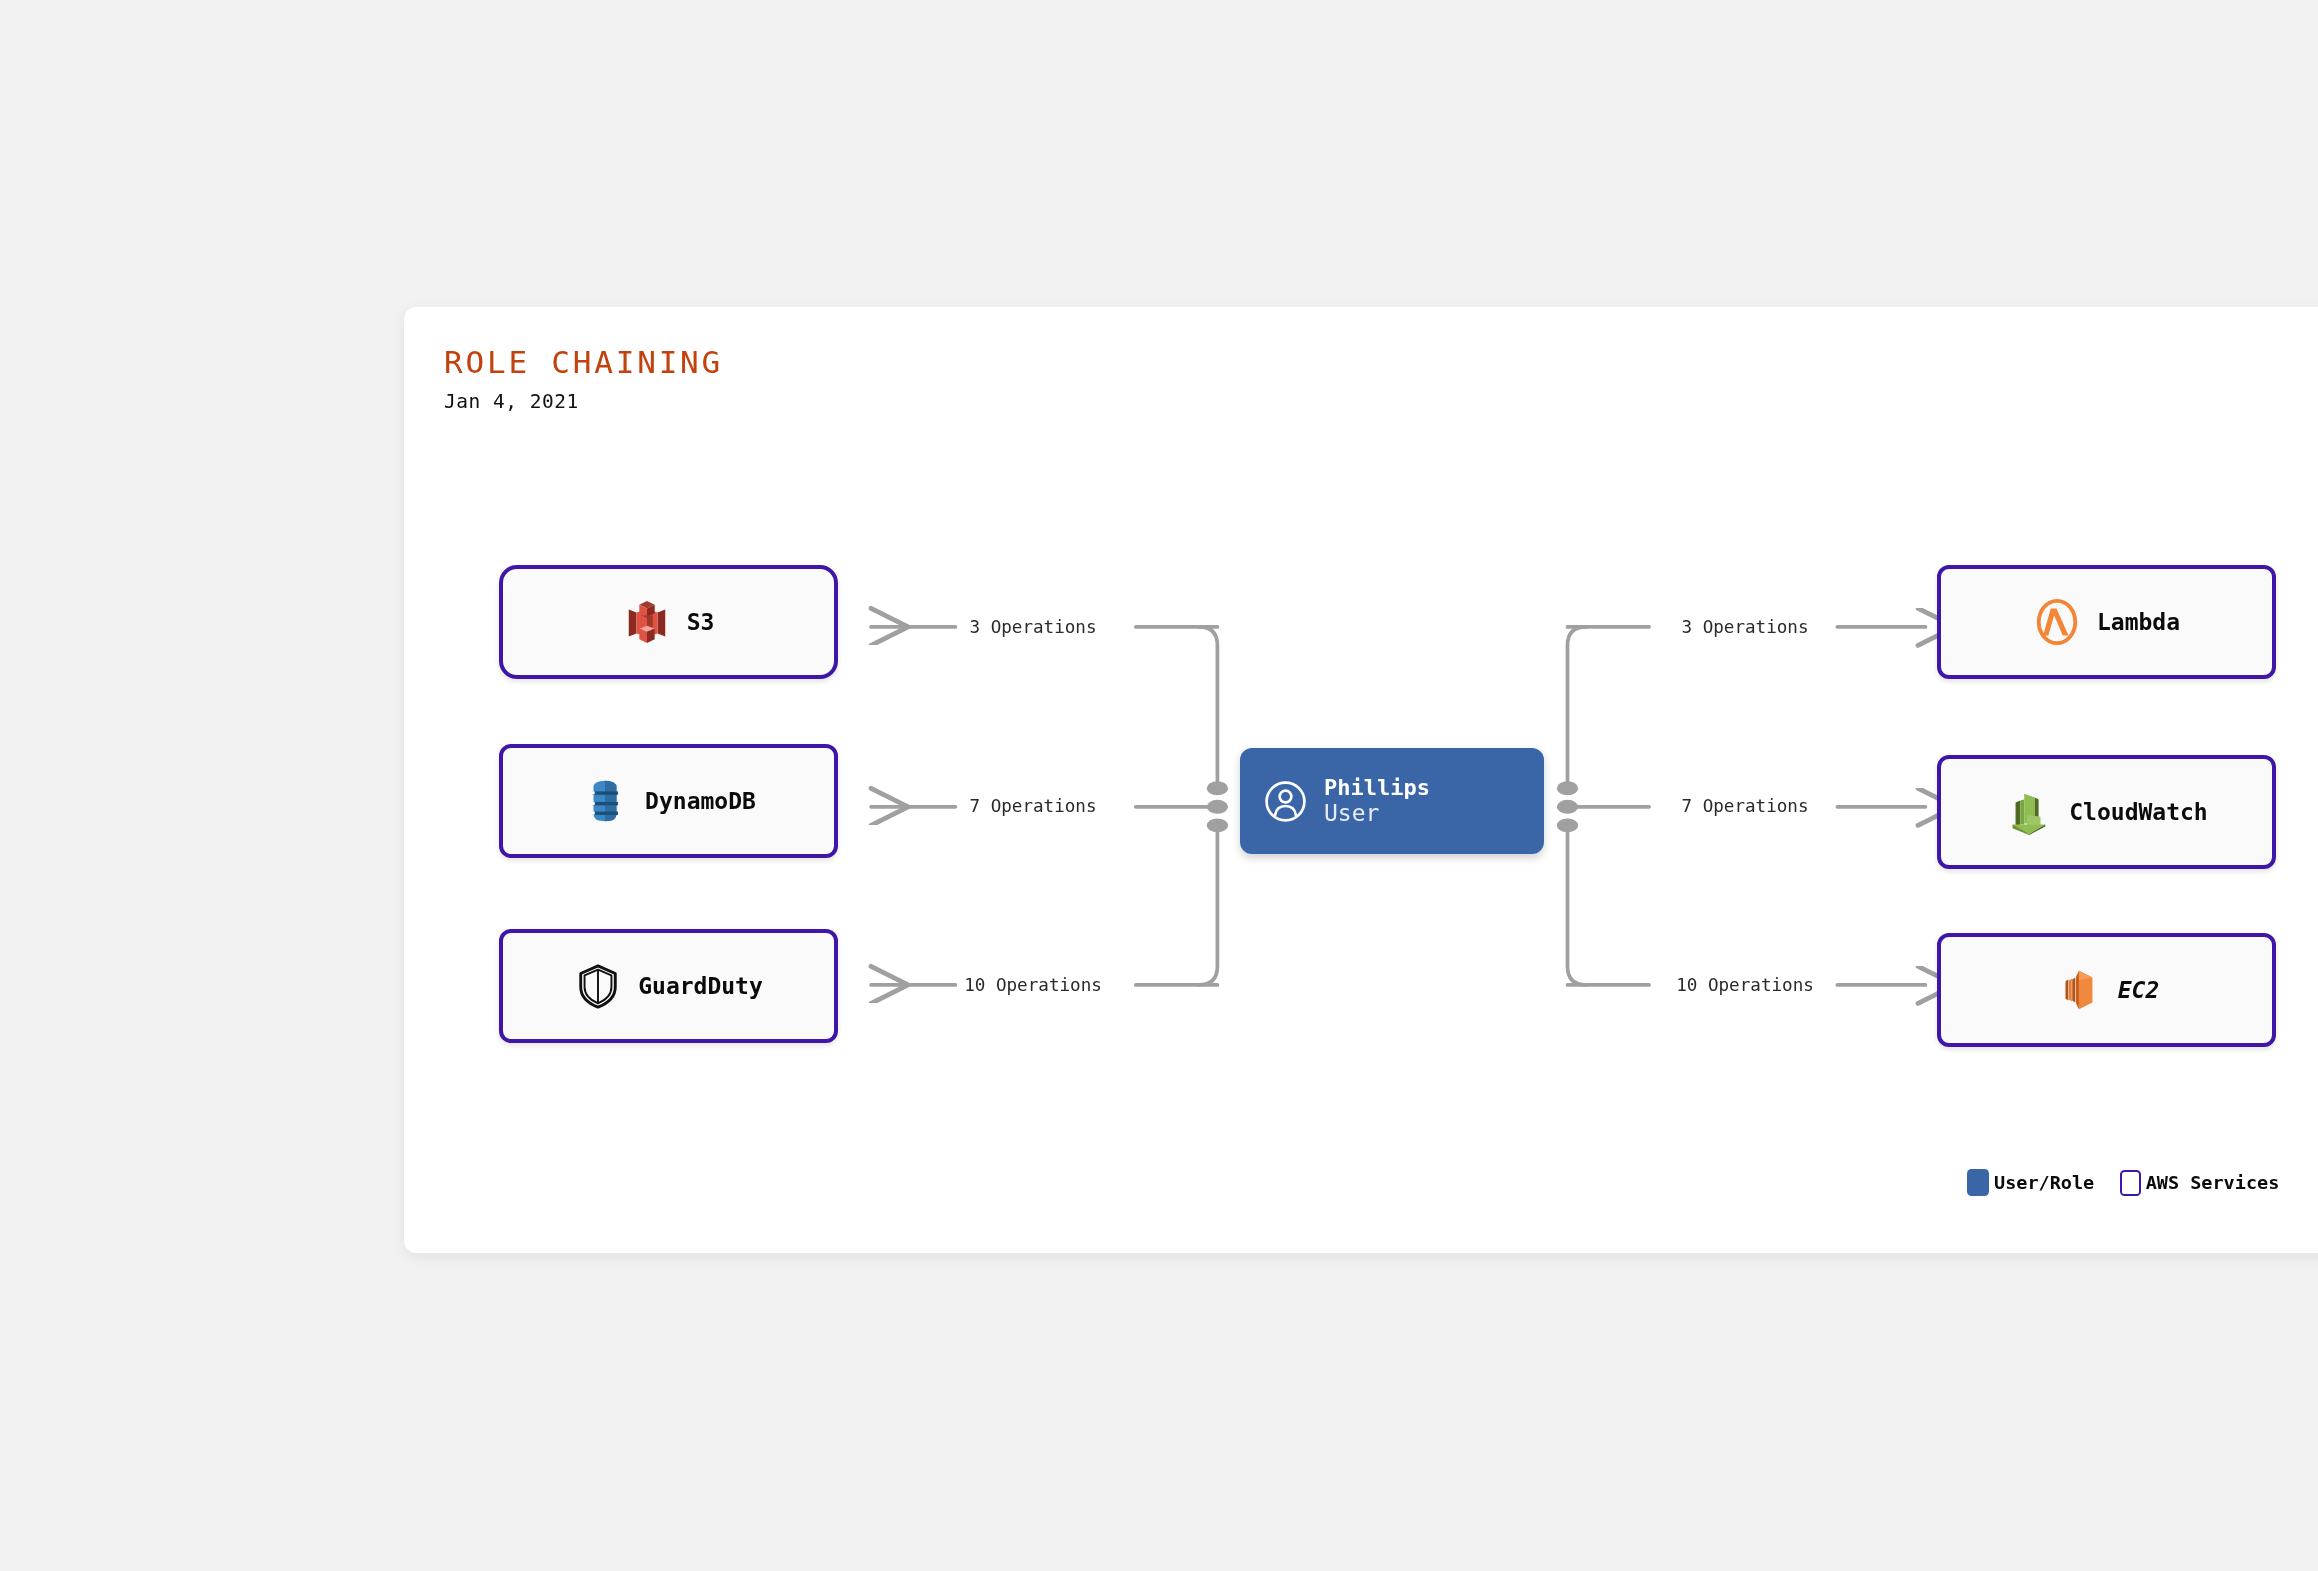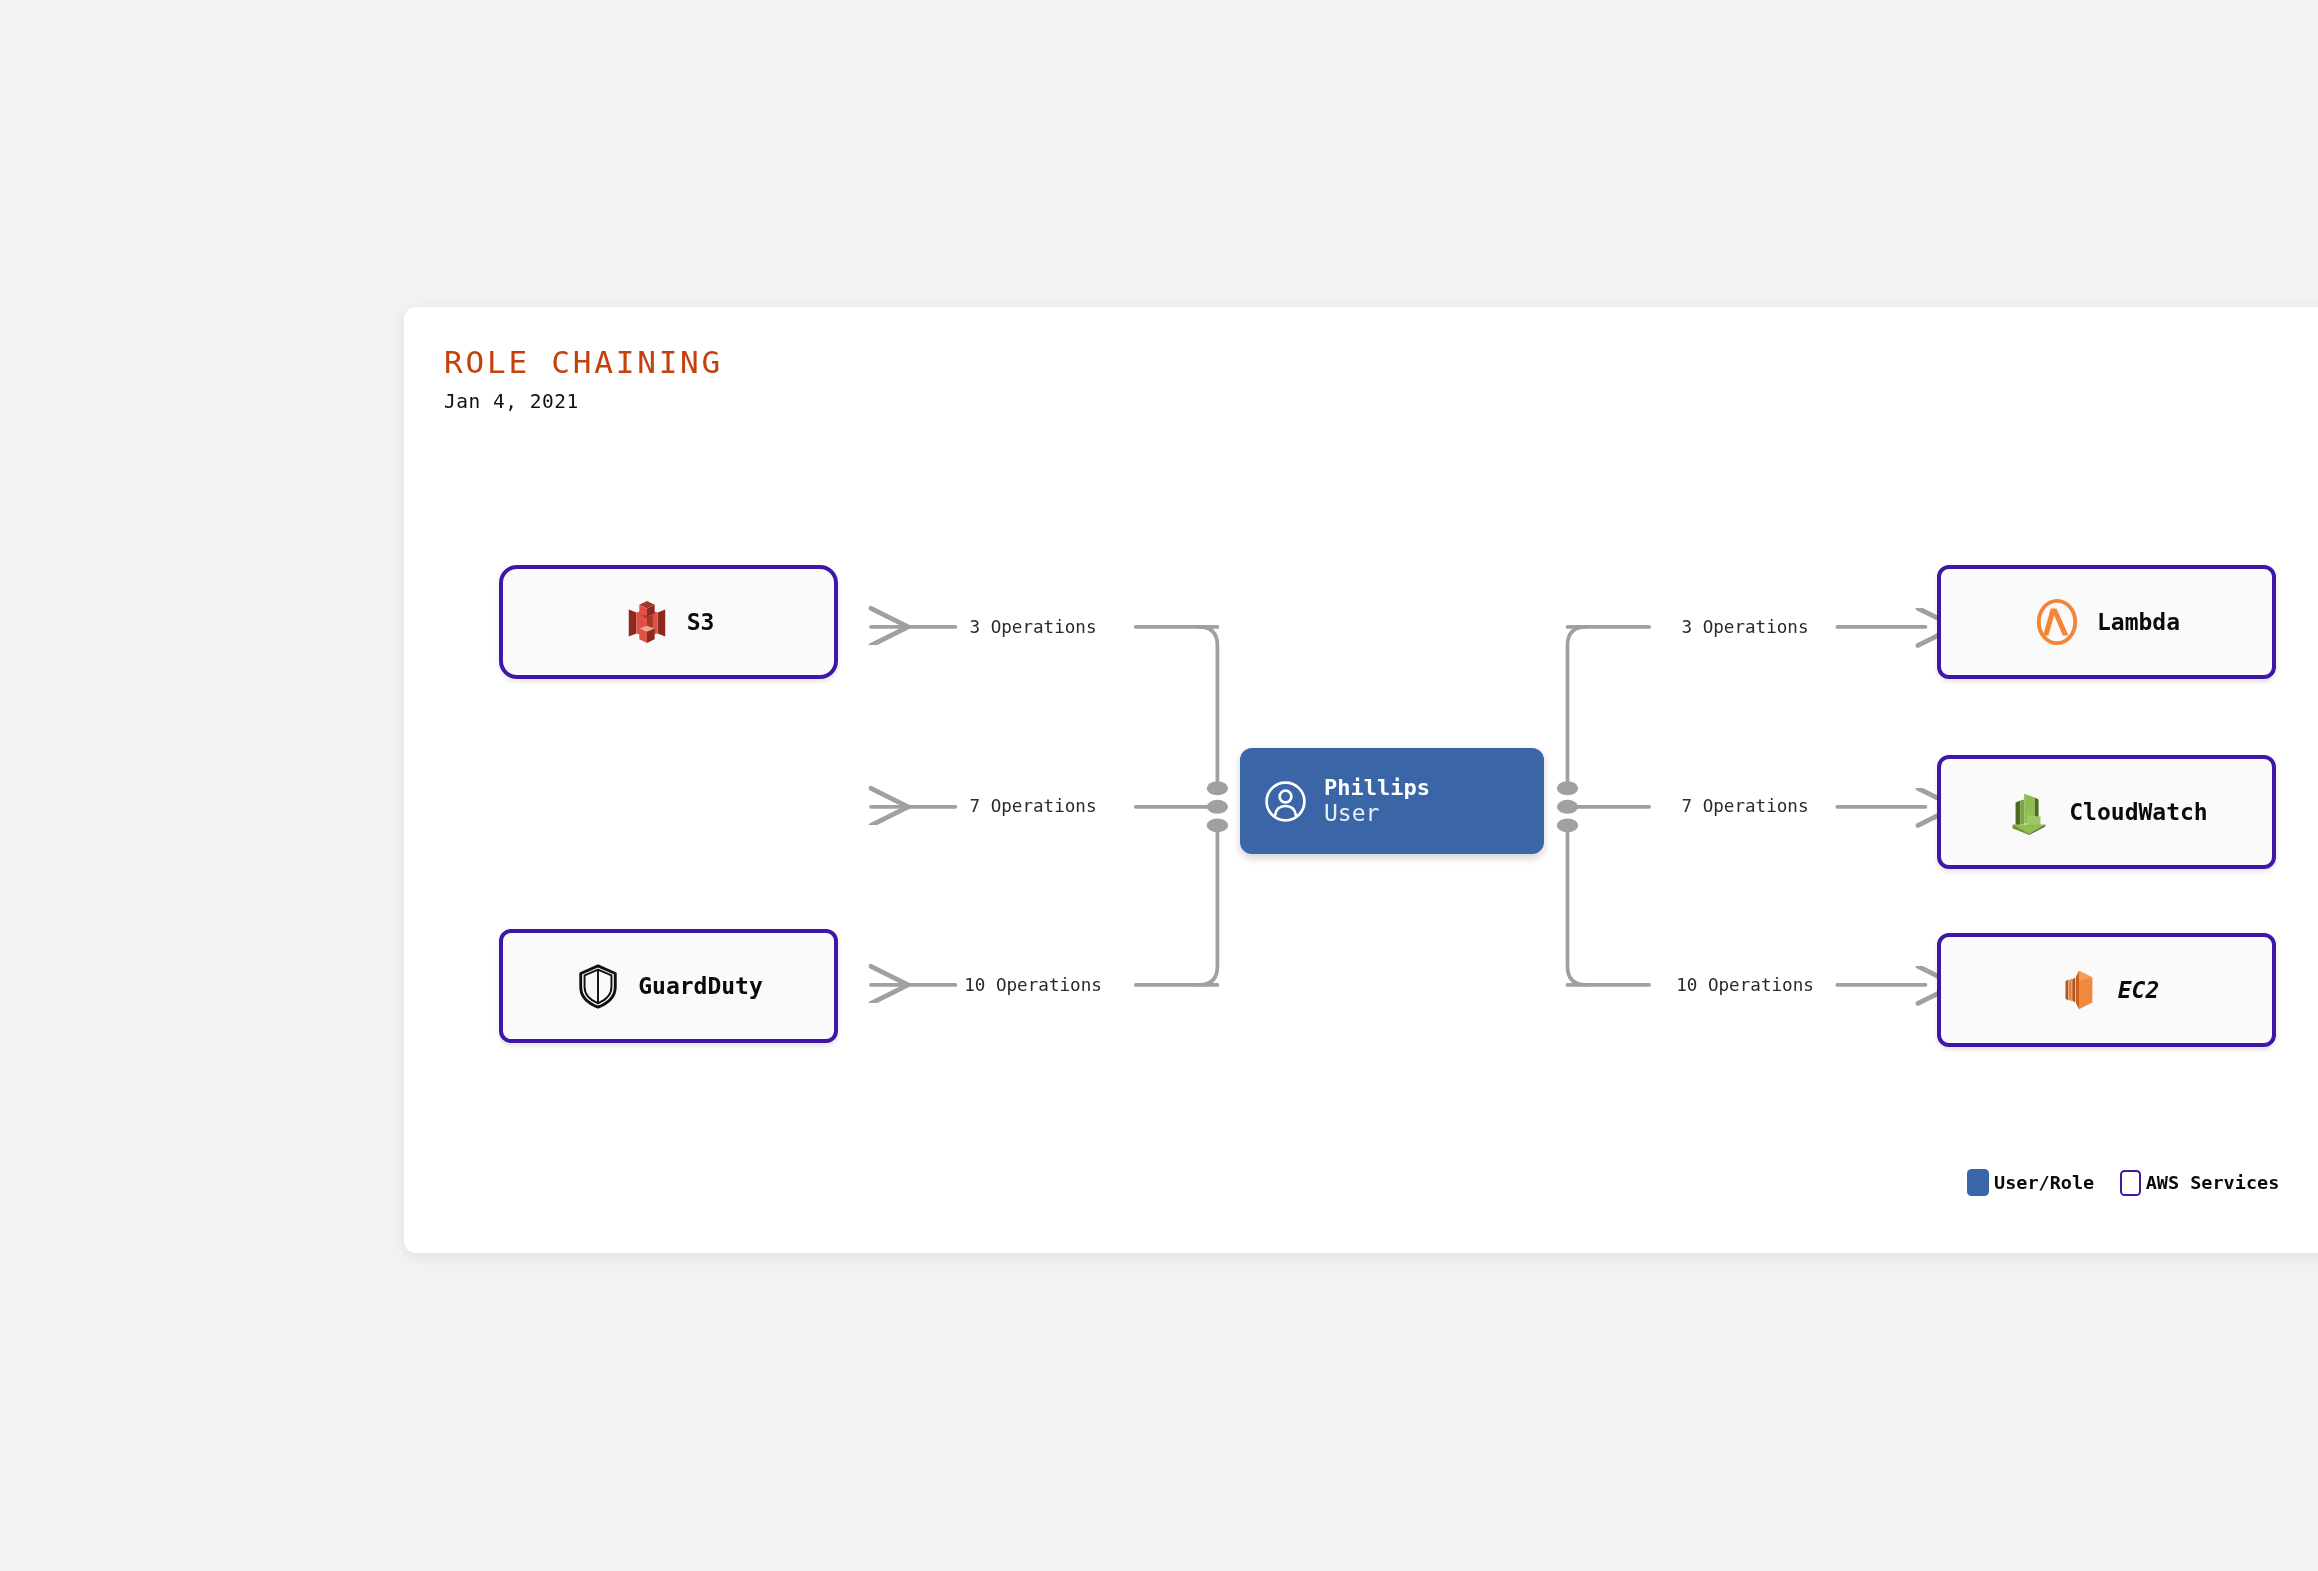--- a/index.html
+++ b/index.html
@@ -203,20 +203,33 @@
       <polygon points="38,36 62,36 62,62 38,62" fill="#a3382c"></polygon>
       <polygon points="38,36 50,42 50,66 38,62" fill="#e05243"></polygon>
 
       <polygon points="34,64 50,58 66,64 50,70" fill="#f0a59b"></polygon>
       <polygon points="34,64 50,70 50,94 34,86" fill="#e05243"></polygon>
       <polygon points="66,64 50,70 50,94 66,86" fill="#8c2a22"></polygon>
     </svg>
     <span class="label">S3</span>
   </div>
 
+  <div class="svc svc-dynamo">
+    <svg class="ico" viewBox="0 0 100 100">
+      <path d="M26,22 Q26,8 50,8 Q74,8 74,22 L74,78 Q74,92 50,92 Q26,92 26,78 Z" fill="#3c87c8"></path>
+      <path d="M50,8 Q74,8 74,22 L74,78 Q74,92 50,92 Z" fill="#2d6da3"></path>
+      <rect x="23" y="30" width="54" height="7" fill="#1b4f77"></rect>
+      <rect x="23" y="52" width="54" height="7" fill="#1b4f77"></rect>
+      <rect x="23" y="72" width="54" height="7" fill="#1b4f77"></rect>
+      <circle cx="25" cy="33" r="4" fill="#ffffff"></circle>
+      <circle cx="25" cy="55" r="4" fill="#ffffff"></circle>
+      <circle cx="25" cy="75" r="4" fill="#ffffff"></circle>
+    </svg>
+    <span class="label">DynamoDB</span>
+  </div>
 
   <div class="svc svc-guard">
     <svg class="ico" viewBox="0 0 100 100">
       <path d="M50,8 L86,24 L86,52 Q86,80 50,94 Q14,80 14,52 L14,24 Z" fill="none" stroke="#111111" stroke-width="6" stroke-linejoin="round"></path>
       <path d="M50,16 L78,28 L78,52 Q78,74 50,86 Q22,74 22,52 L22,28 Z" fill="none" stroke="#111111" stroke-width="4" stroke-linejoin="round"></path>
       <line x1="50" y1="16" x2="50" y2="86" stroke="#111111" stroke-width="4"></line>
     </svg>
     <span class="label">GuardDuty</span>
   </div>
 

